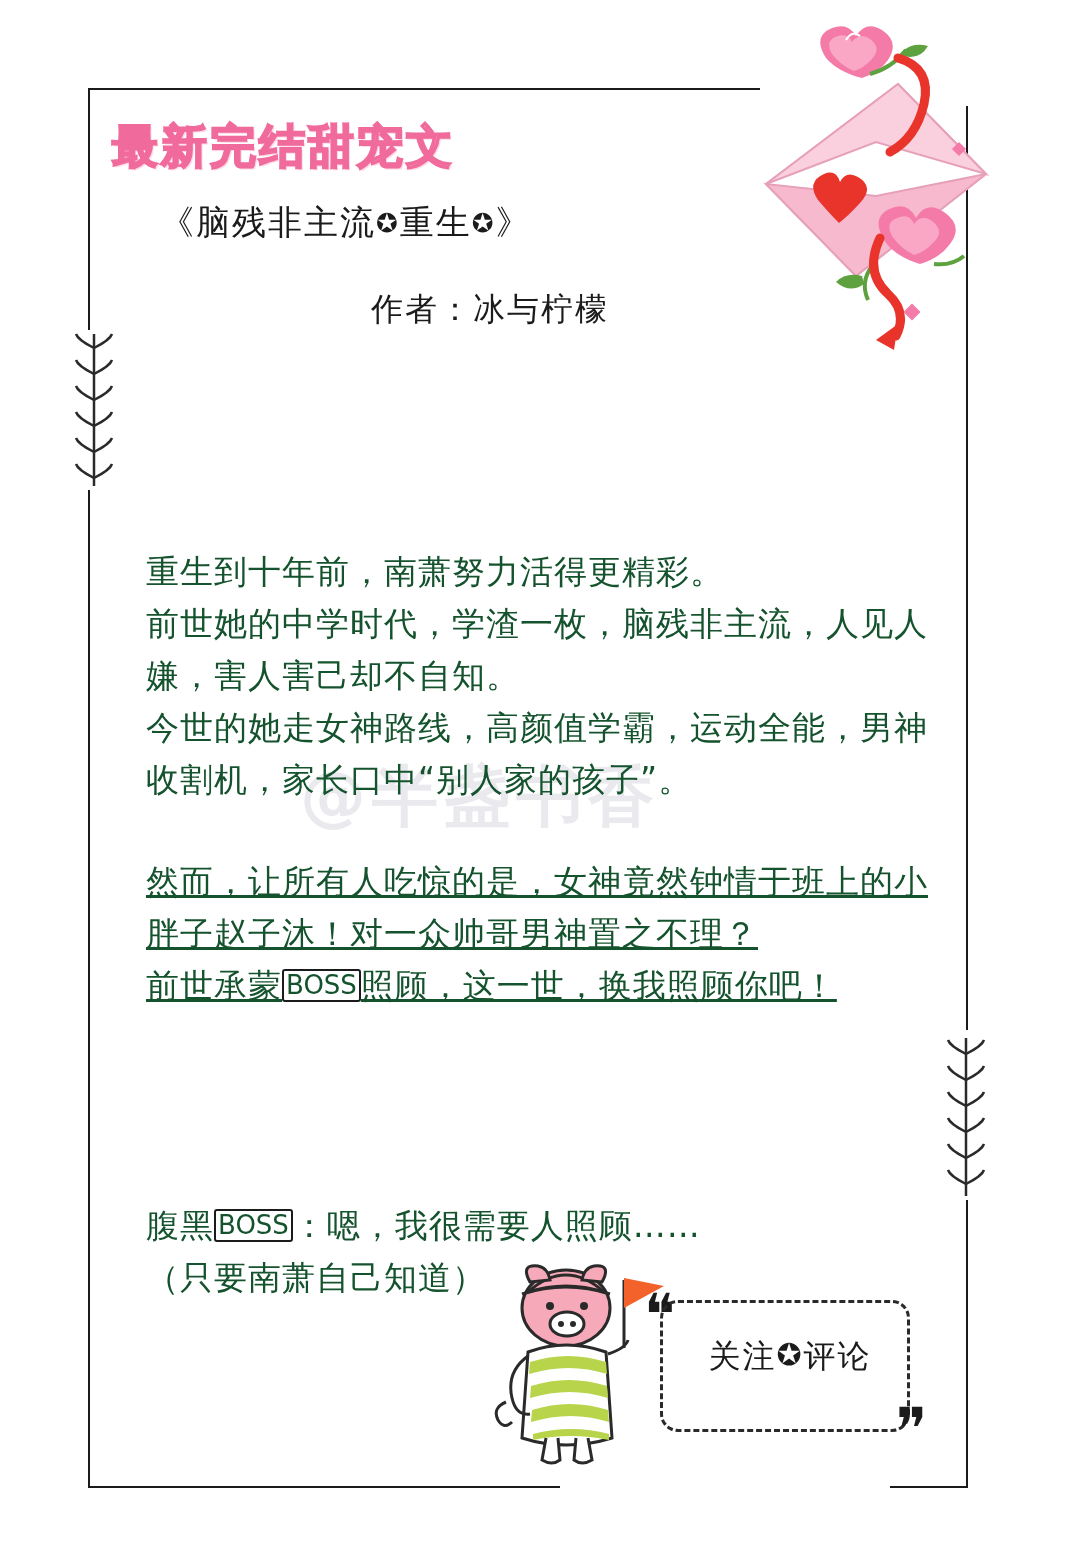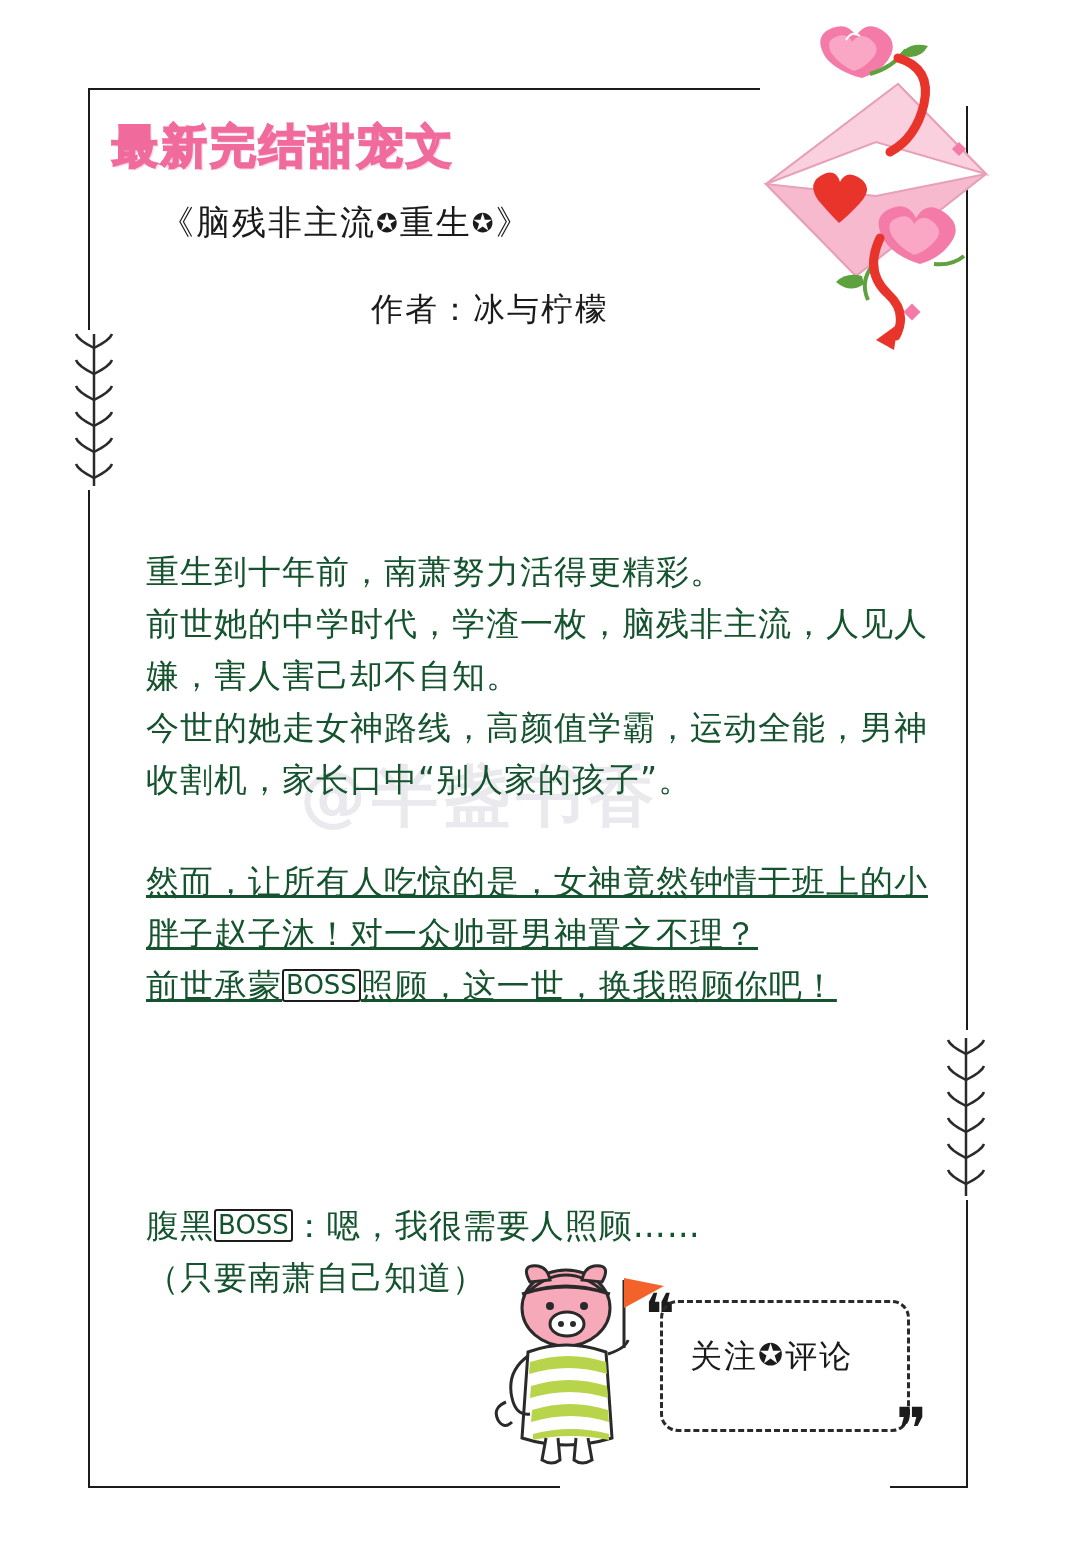--- a/index.html
+++ b/index.html
@@ -145,20 +145,21 @@
     height: 132px;
     border: 3px dashed #2a2a2a;
     border-radius: 18px;
     box-sizing: border-box;
   }
   .bubble-text {
     position: absolute;
     left: 690px;
     top: 1335px;
     width: 200px;
+    text-align: center;
     font-size: 32px;
     color: #1b1b1b;
     letter-spacing: 2px;
     white-space: nowrap;
   }
   .quote-open, .quote-close {
     position: absolute;
     font-size: 58px;
     color: #1b1b1b;
     font-family: "DejaVu Serif", serif;

